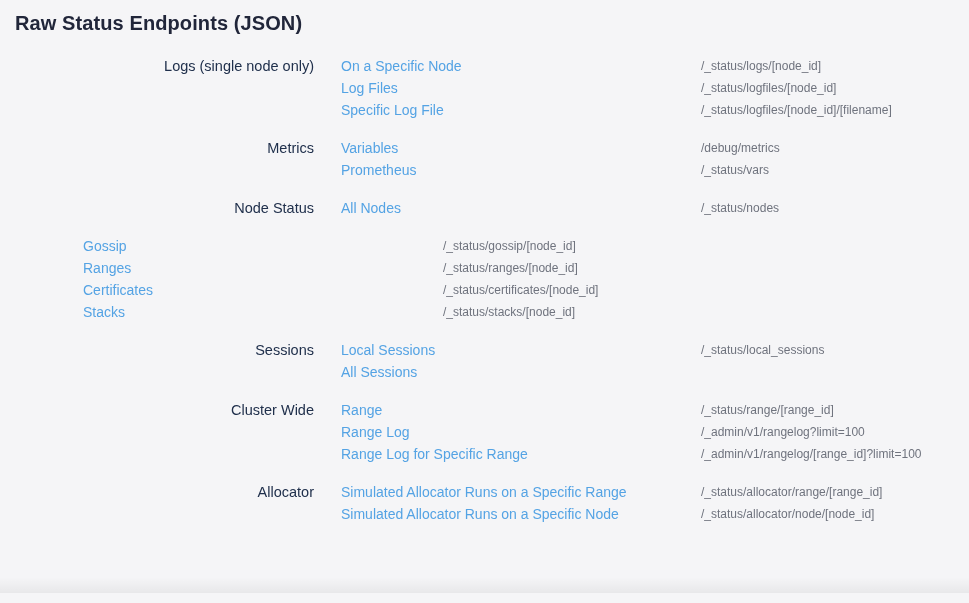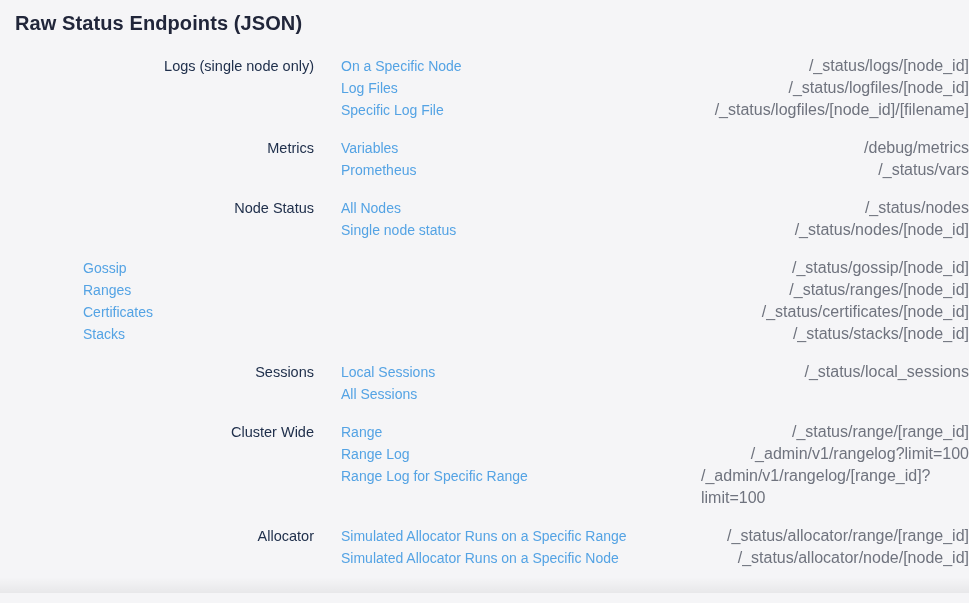--- a/index.html
+++ b/index.html
@@ -34,33 +34,33 @@
   }
   .category {
     width: 258px;
     flex-shrink: 0;
     text-align: right;
     font-size: 14.5px;
     line-height: 22px;
     color: var(--category-color, #20304c);
   }
   .rows { flex: 1; }
-  .row { display: flex; line-height: 22px; justify-content: space-between; }
+  .row { display: flex; line-height: 22px; }
   .link {
     display: block;
     width: 360px;
     flex-shrink: 0;
     margin-left: 27px;
     font-size: 14px;
     color: var(--link-color, #54a3e4);
     text-decoration: none;
     cursor: pointer;
   }
   .path {
-    font-size: 16px;
+    font-size: 12px;
     color: var(--path-color, #6f737e);
   }
   .bottom-fade {
     position: absolute;
     left: 0; right: 0; bottom: 0;
     height: 16px;
     background: linear-gradient(to bottom, rgba(0,0,0,0), rgba(0,0,0,0.055));
     pointer-events: none;
   }
 </style>
@@ -106,24 +106,20 @@
   </div>
 
   <div class="section">
     <div class="category">Node Status</div>
     <div class="rows">
   <div class="row">
     <a class="link" href="#">All Nodes</a>
     <div class="path">/_status/nodes</div>
   </div>
 
-  <div class="row">
-    <a class="link" href="#">Single node status</a>
-    <div class="path">/_status/nodes/[node_id]</div>
-  </div>
 </div>
   </div>
 
   <div class="section">
     <div class="rows">
   <div class="row">
     <a class="link" href="#">Gossip</a>
     <div class="path">/_status/gossip/[node_id]</div>
   </div>
 

